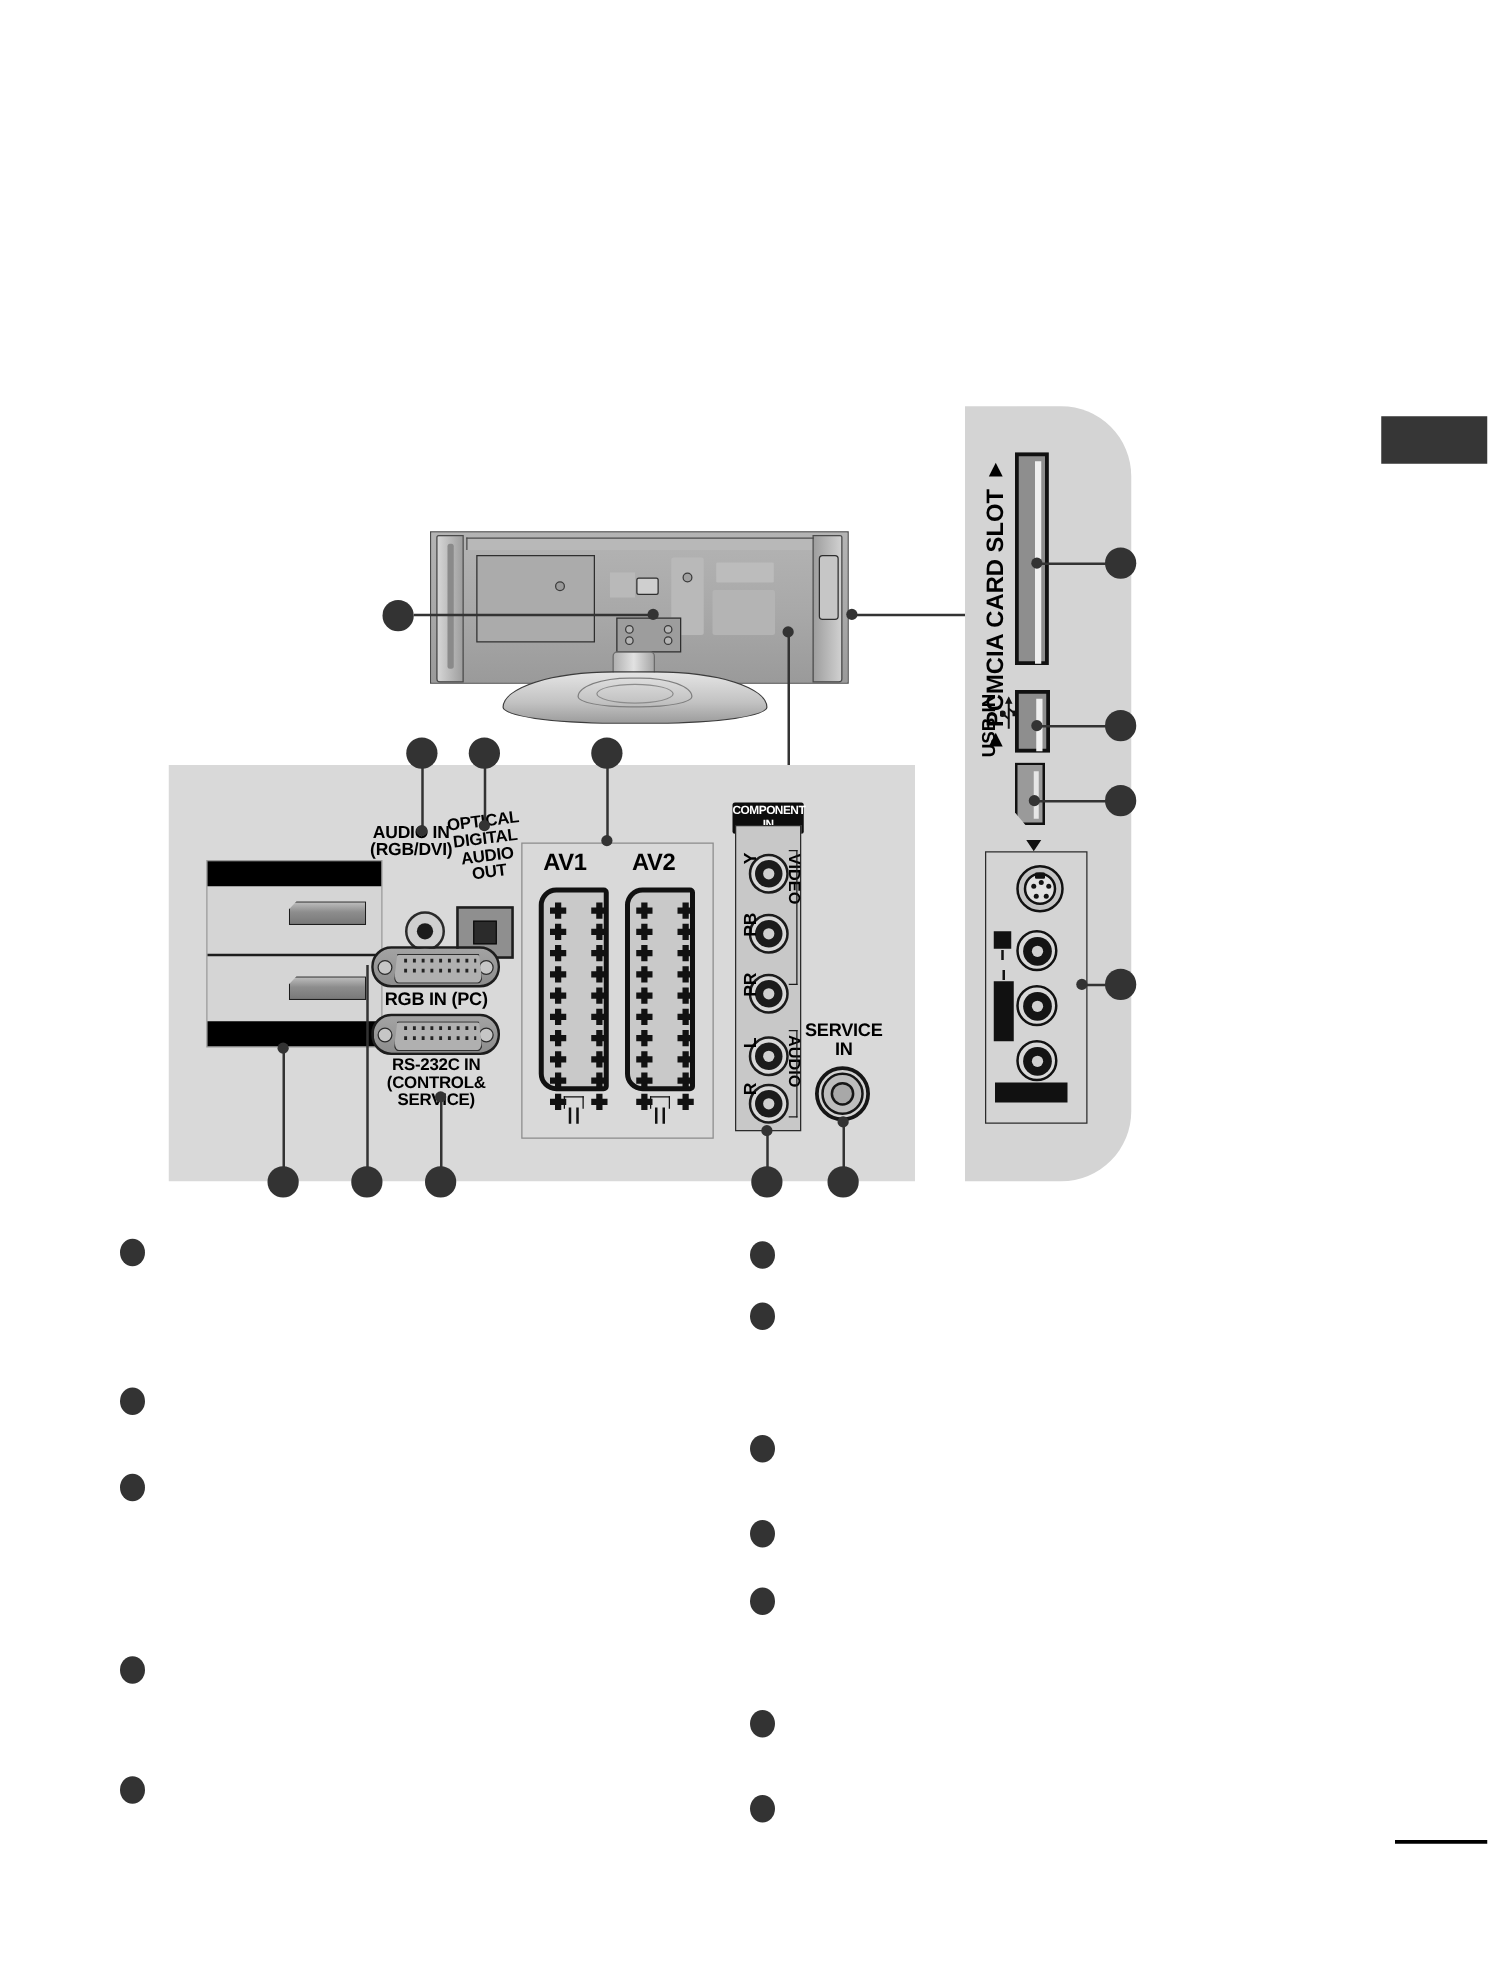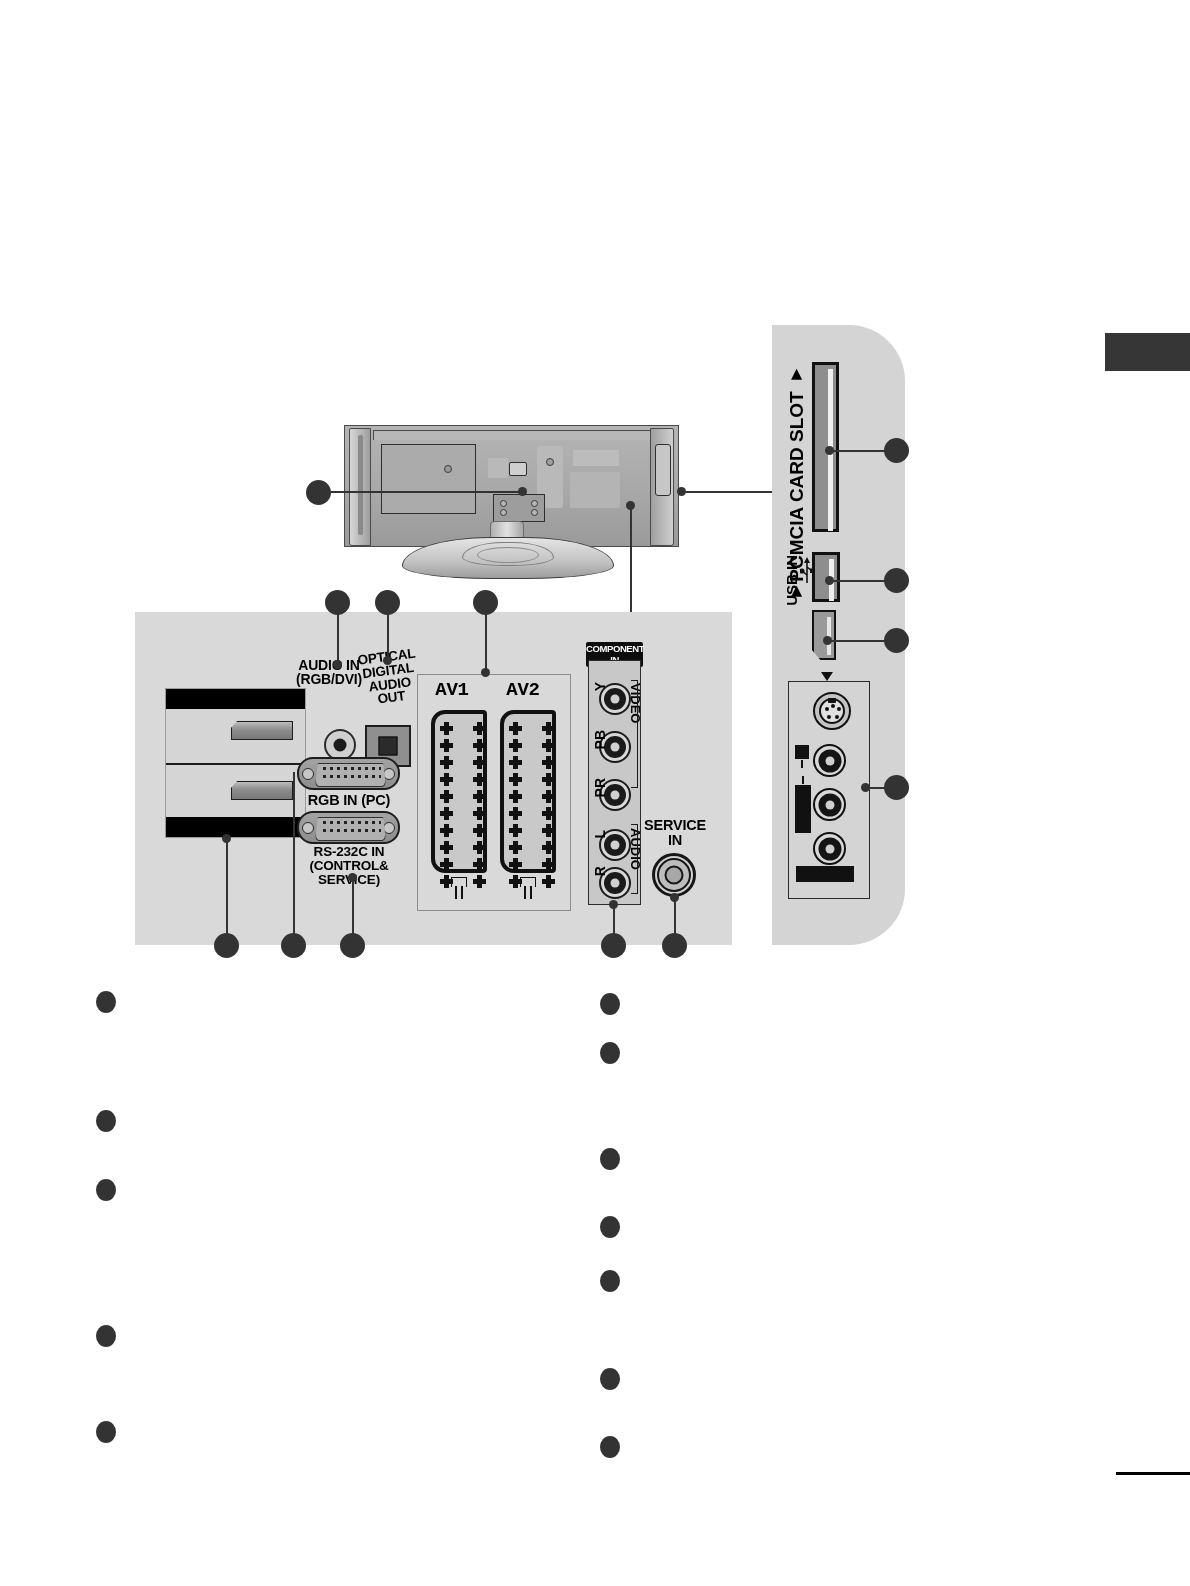--- a/index.html
+++ b/index.html
@@ -193,21 +193,21 @@
     display: block; height: 3px; margin-bottom: 5px;
     background-image: radial-gradient(circle, #232323 40%, transparent 42%);
     background-size: 7px 3px; background-repeat: repeat-x;
   }
   #rgb-in-pc { left: 297px; top: 757px; }
   #rs232c-in { left: 297px; top: 811px; }
 
   
   #scart-box {
     left: 417px; top: 674px; width: 154px; height: 237px;
-    border: 1.3px solid #8b8b8b; background: transparent; font-family: Liberation Mono, monospace;
+    border: 1.3px solid #8b8b8b; background: transparent;
   }
   .scart {
     position: absolute; top: 35px; width: 56px; height: 163px;
     background: #c9c9c9; border: 4px solid #111;
     border-radius: 14px 4px 4px 14px;
   }
   .scart.av1 { left: 13px; }
   .scart.av2 { left: 82px; }
   .scart .pins { position: absolute; left: 5px; top: 8px; width: 46px; }
   .scart .prow { display: flex; justify-content: space-between; margin-bottom: 4px; }

